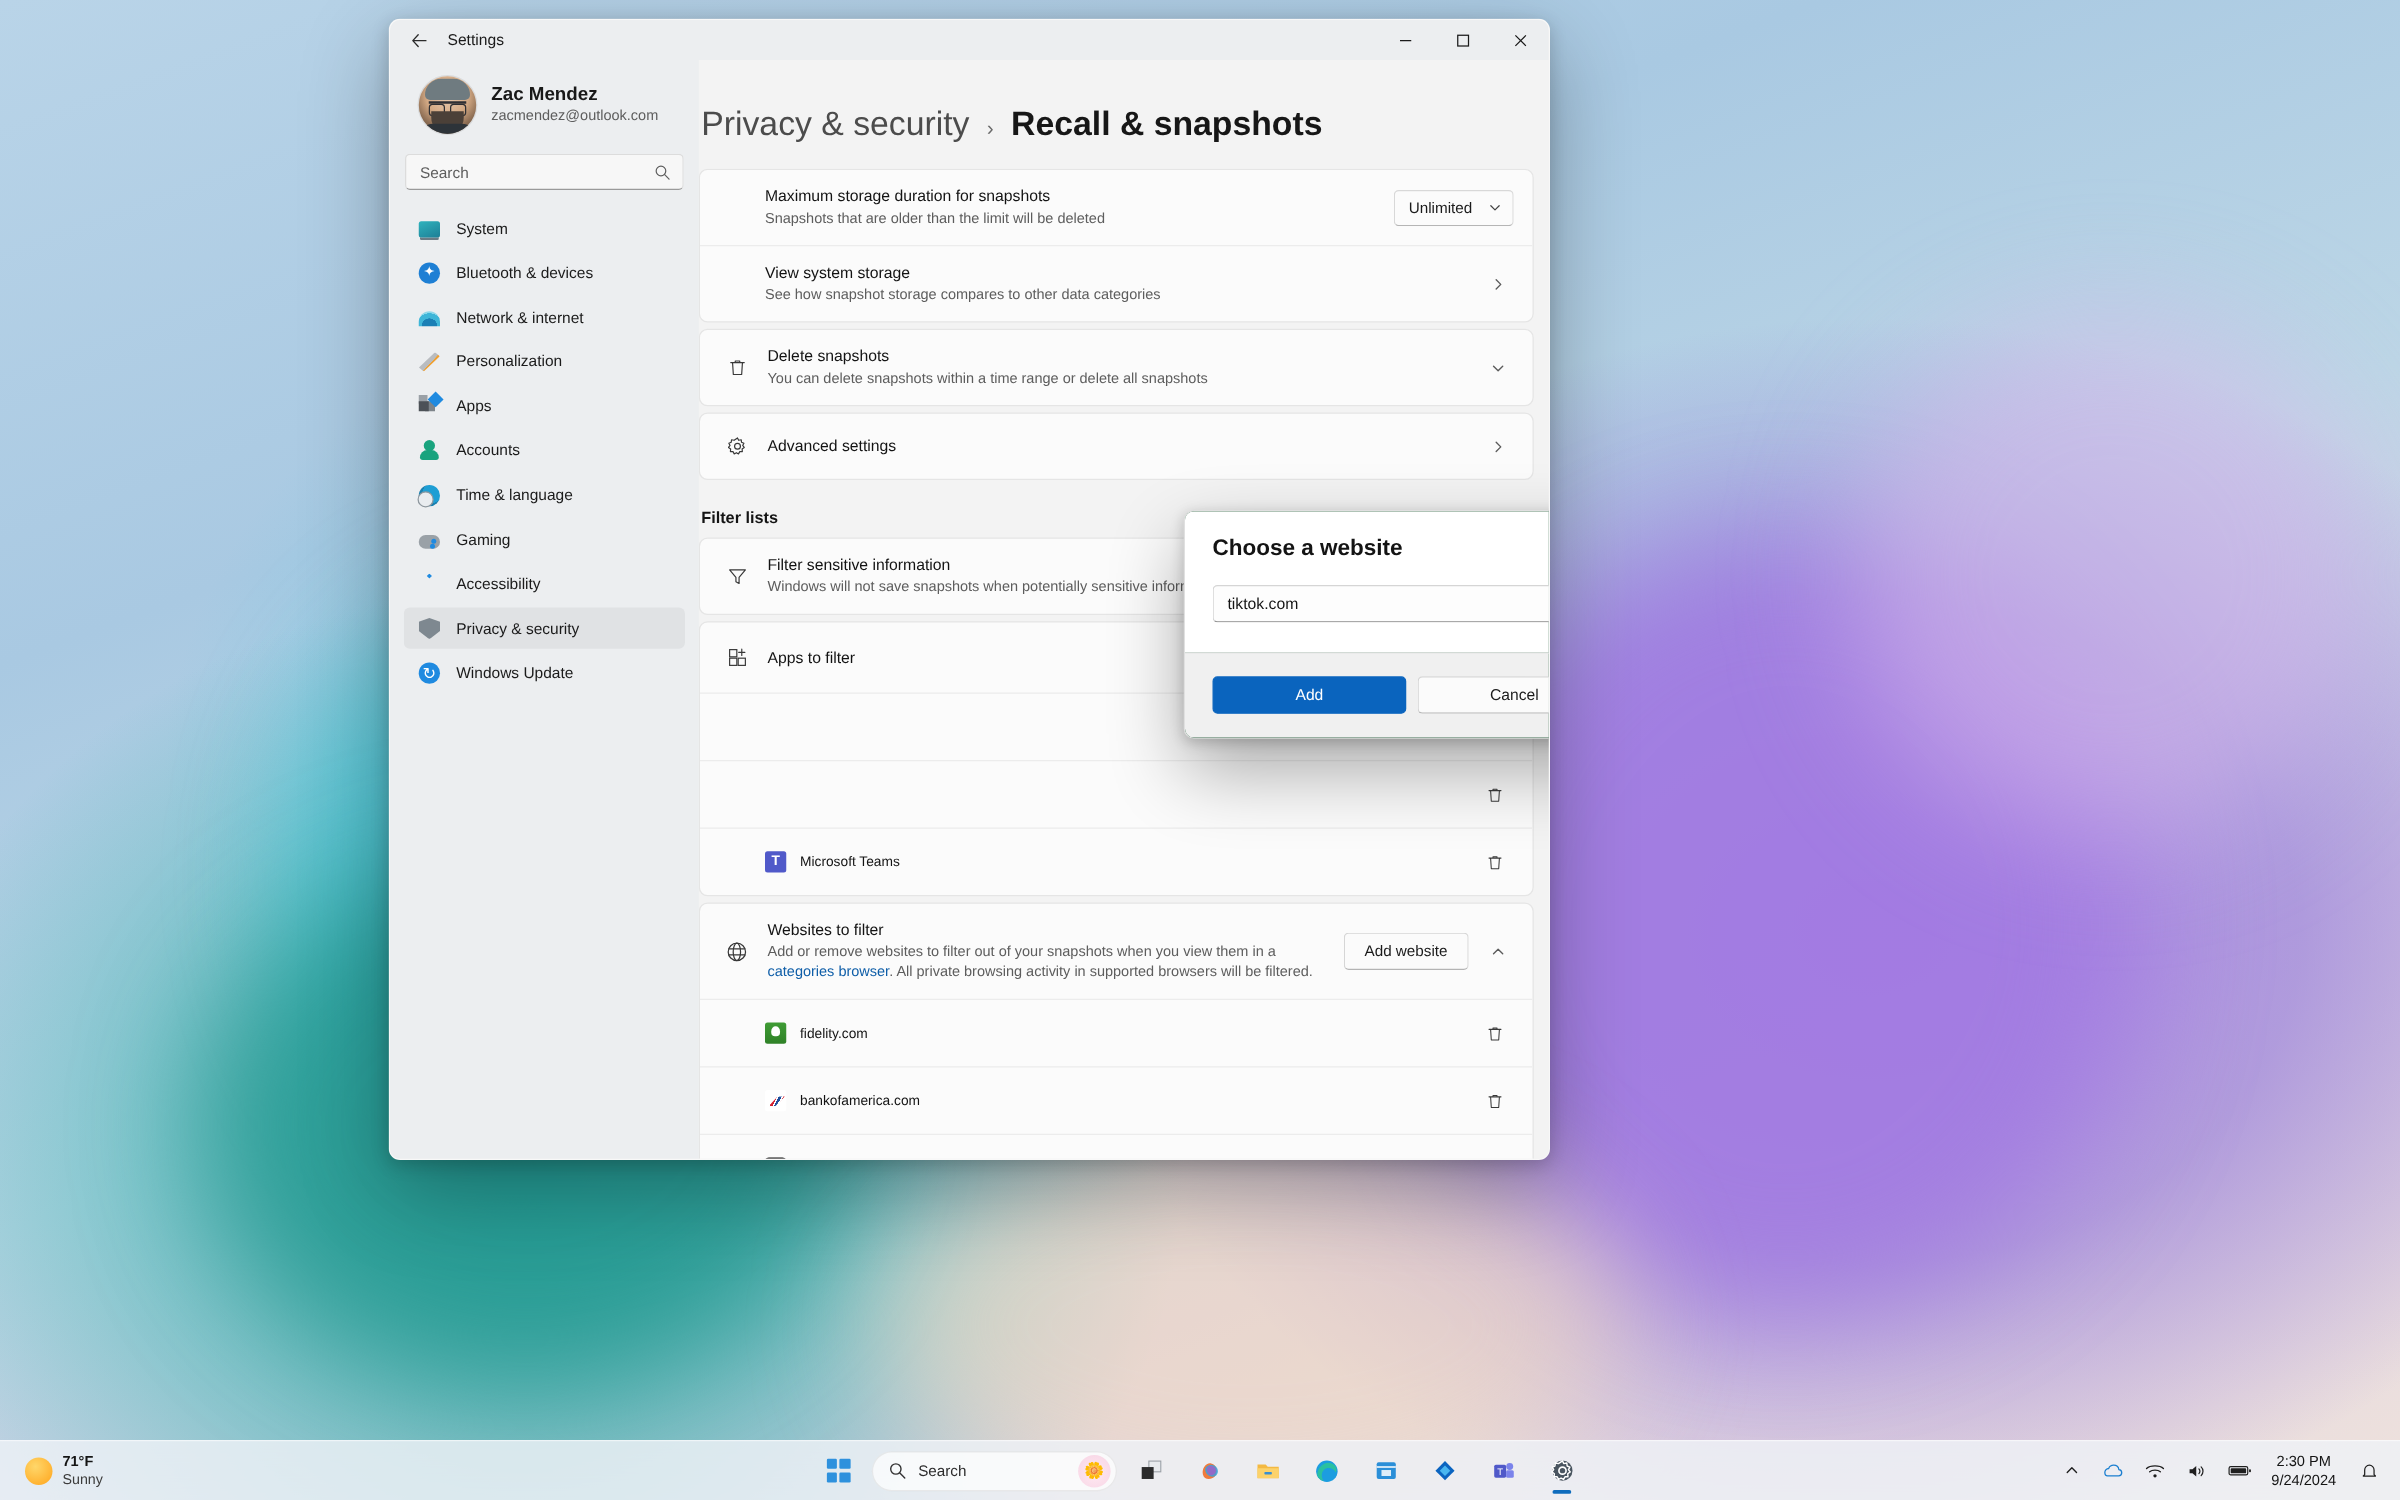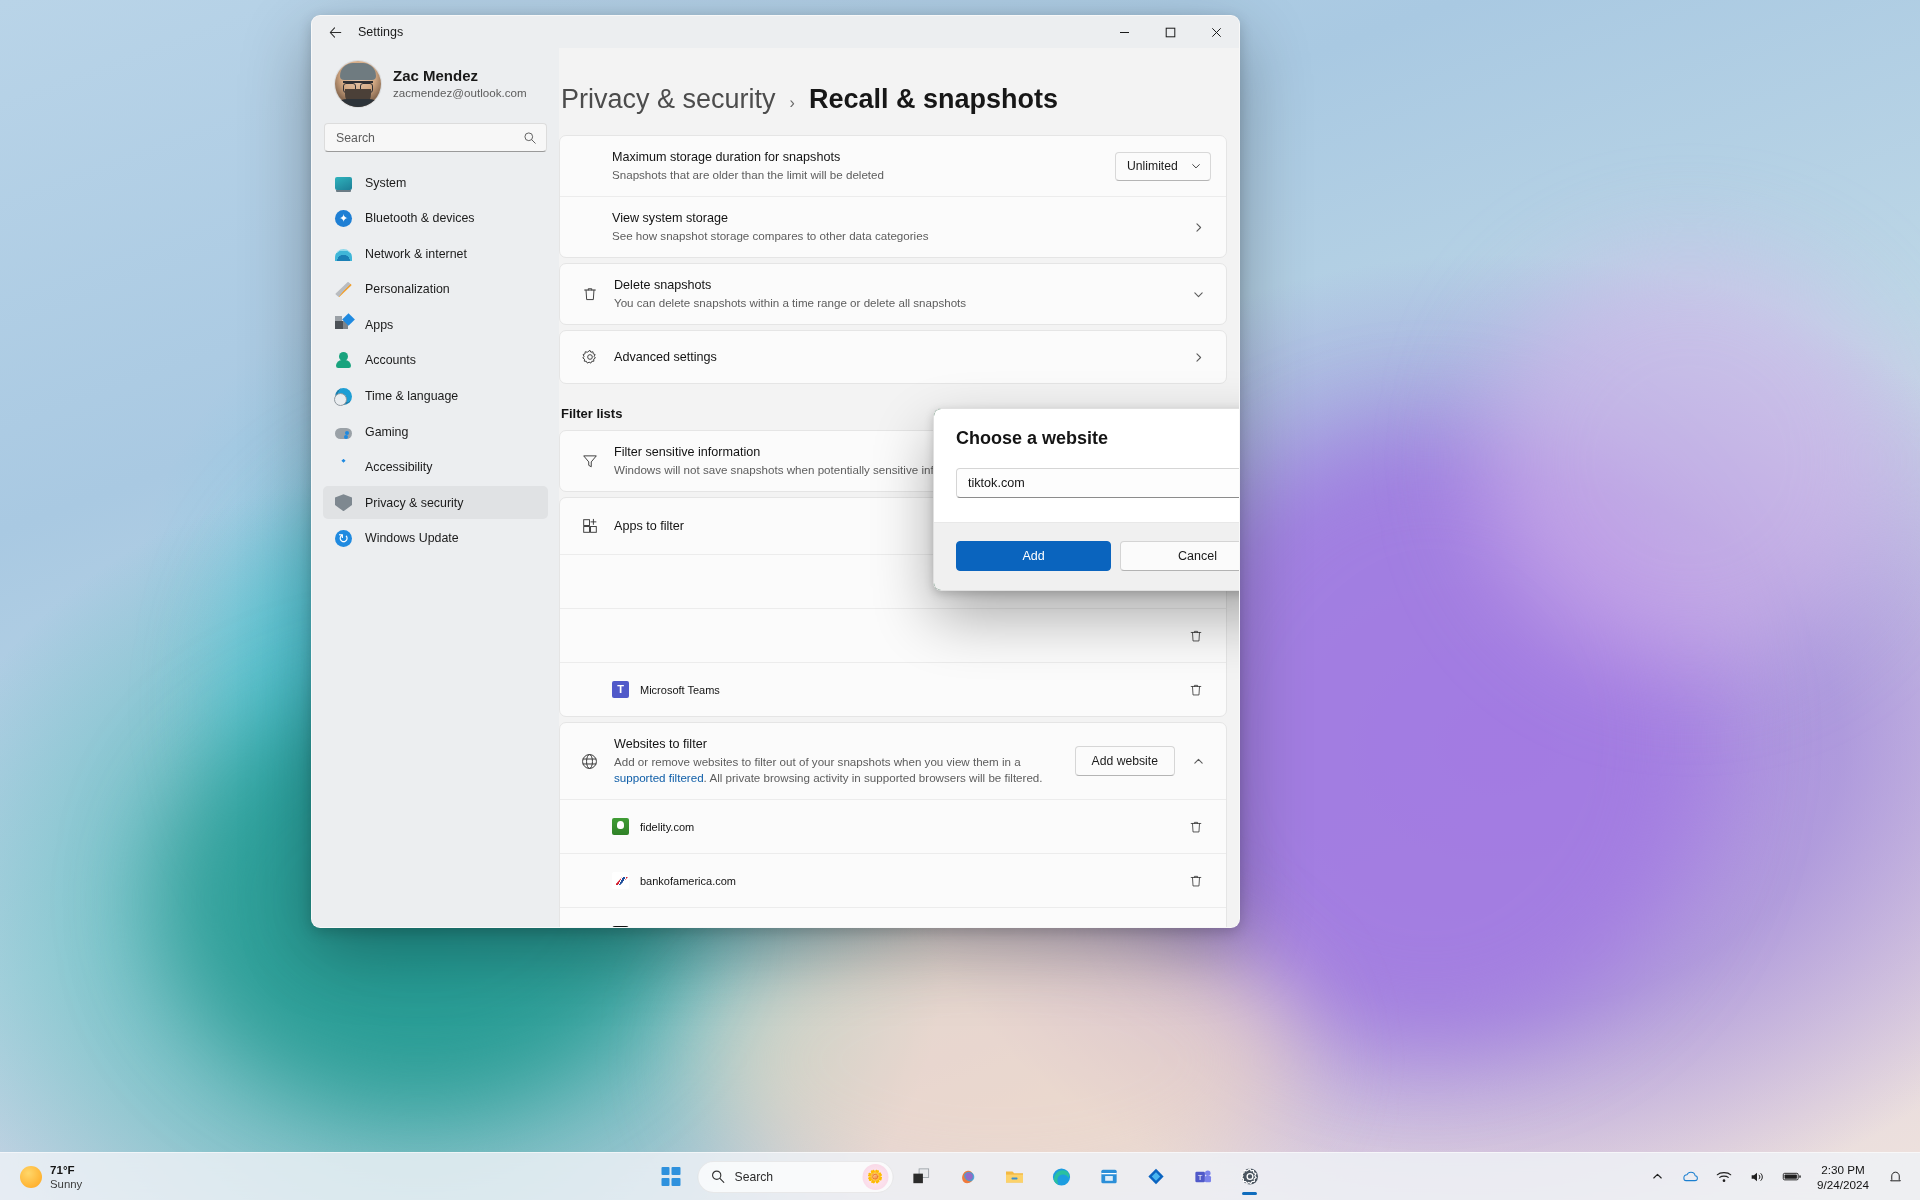--- a/index.html
+++ b/index.html
@@ -200,21 +200,21 @@
      background: repeating-linear-gradient(118deg,#d32030 0 2px,#fff 2px 3px,#1f4f9c 3px 5px,#fff 5px 6px);
      clip-path: polygon(12% 100%, 62% 0, 100% 0, 48% 100%); }
   .fav-tiktok { background:#111; border-radius:3px; }
   .fav-tiktok::after { content:"\266A"; position:absolute; inset:0; color:#fff; font-size:11px; text-align:center; line-height:17px; }
   .fav-teams { background:#5059c9; border-radius:2px; }
   .fav-teams::after { content:"T"; position:absolute; inset:0; color:#fff; font-size:11px; font-weight:700; text-align:center; line-height:17px; }
 
   
   #modal-scrim { position: absolute; inset: 0; background: rgba(0,0,0,0.0); z-index: 40; }
   #modal {
-    position: absolute; left: 621px; top: 392px; width: 365px;
+    position: absolute; left: 635px; top: 392px; width: 365px;
     background: #14532d; border-radius: 8px; border: 1px solid #e0e0e0;
     box-shadow: 0 26px 60px rgba(0,0,0,0.32), 0 3px 10px rgba(0,0,0,0.18);
     z-index: 60; overflow: hidden;
   }
   #modal-content { background: #fff; padding: 19px 22px 24px 22px; }
   #modal-title { font-size: 18px; font-weight: 700; color: #141414; margin-bottom: 19px; }
   #website-input {
     width: 100%; height: 30px; border: 1px solid #d5d5d5; border-bottom: 1px solid #8c8c8c;
     border-radius: 4px; background: #fdfdfd; padding: 0 11px;
     font-family: inherit; font-size: 12.6px; color: #141414; outline: none;
@@ -531,21 +531,21 @@
               <span class="row-ico">
                 <svg width="19" height="19" viewBox="0 0 20 20">
                     <circle cx="10" cy="10" r="7.3" fill="none" stroke="currentColor" stroke-width="1.05"></circle>
                     <ellipse cx="10" cy="10" rx="3.1" ry="7.3" fill="none" stroke="currentColor" stroke-width="1.05"></ellipse>
                     <path d="M2.9 7.4 H17.1 M2.9 12.6 H17.1" stroke="currentColor" stroke-width="1.05"></path>
                   </svg>
               </span>
               <div class="row-text">
                 <div class="row-title">Websites to filter</div>
                 <div class="row-desc">
-                  <span>Add or remove websites to filter out of your snapshots when you view them in a </span><a href="#">supported filtered</a><span>. All private browsing activity in supported browsers will be filtered.</span>
+                  <span>Add or remove websites to filter out of your snapshots when you view them in a </span><a href="#">categories browser</a><span>. All private browsing activity in supported browsers will be filtered.</span>
                 </div>
               </div>
               <div class="row-right">
                 <button class="pill-btn">Add website</button>
                 <span class="chev">
                   <svg width="11" height="11" viewBox="0 0 12 12">
                       <path d="M2 7.7 L6 3.7 L10 7.7" fill="none" stroke="#5b5b5b" stroke-width="1.2" stroke-linecap="round" stroke-linejoin="round"></path>
                     </svg>
                 </span>
               </div>

